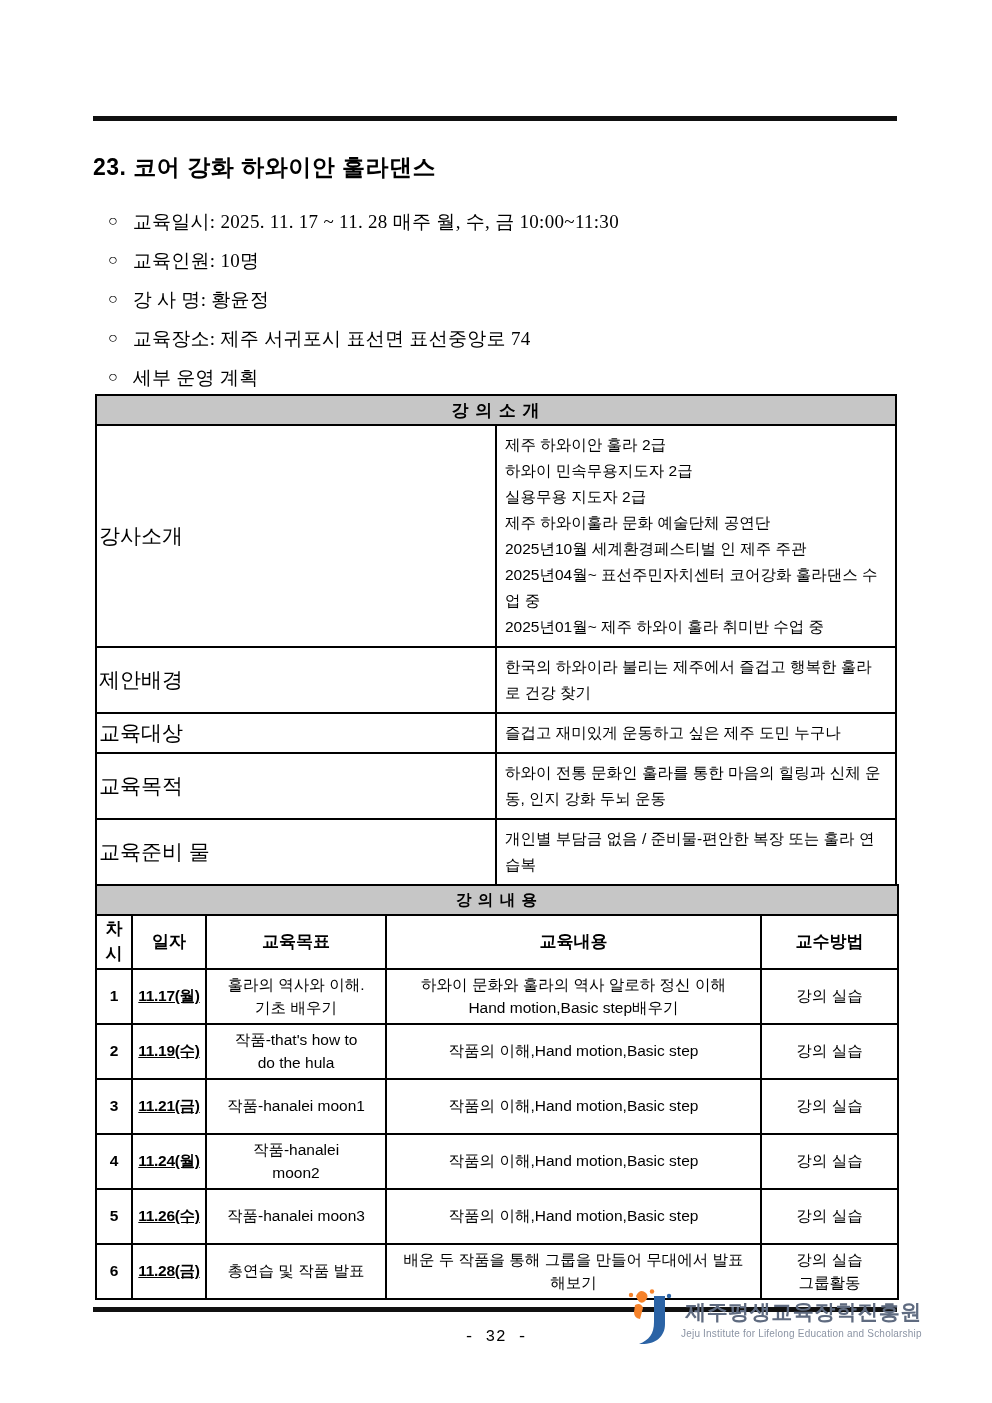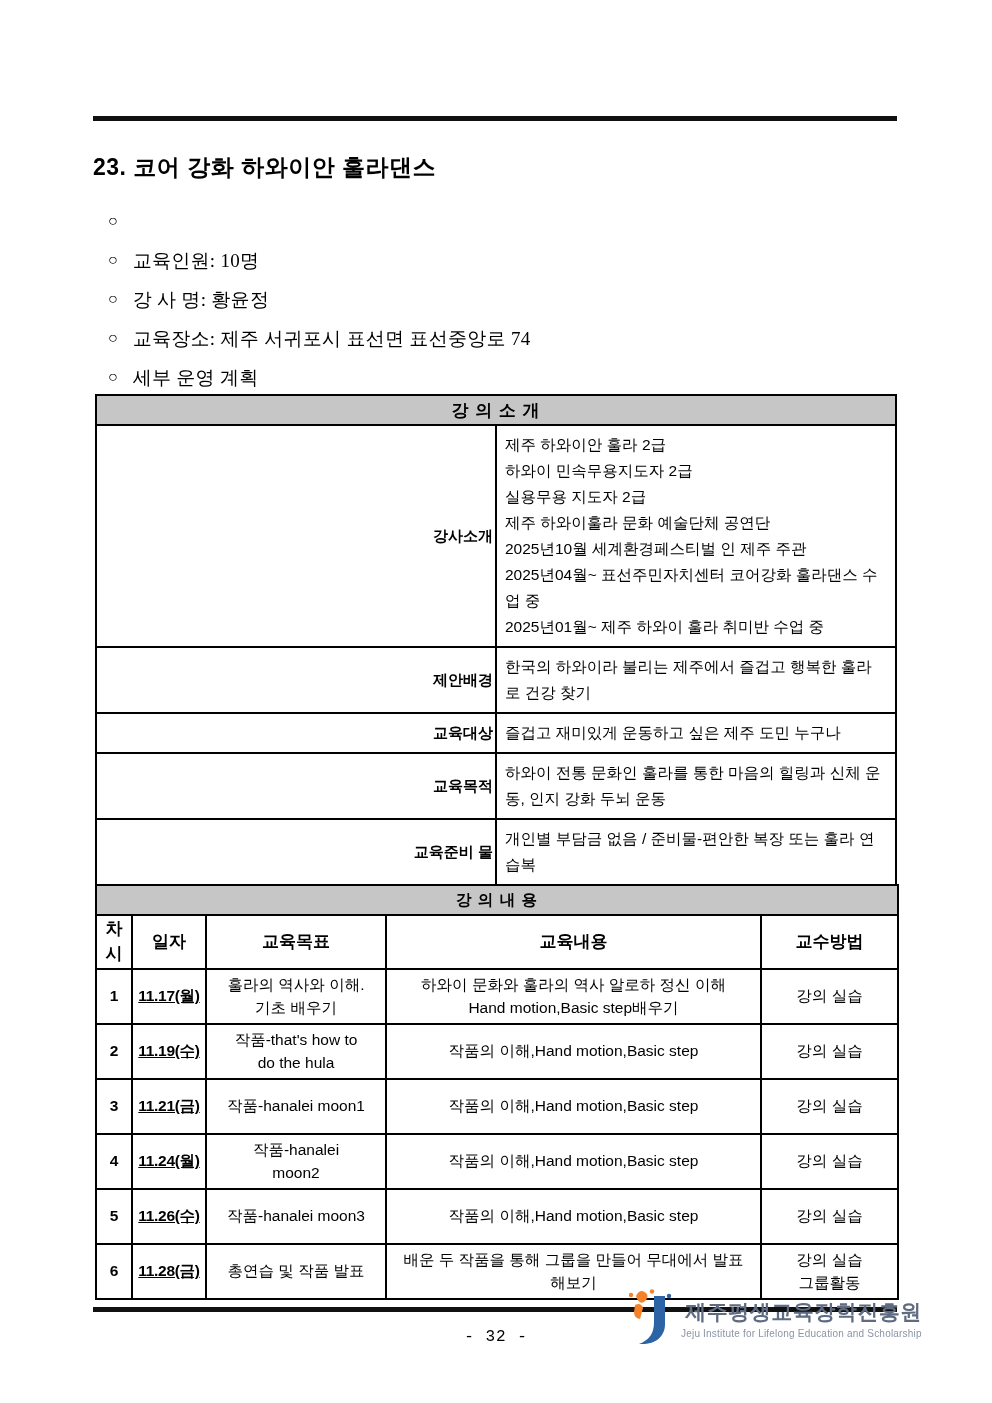--- a/index.html
+++ b/index.html
@@ -22,21 +22,21 @@
   .bullet-text { font-size:19px; font-family:"Liberation Serif", serif; letter-spacing:0.3px; }
 
   .tables { position:absolute; left:95px; top:394px; width:802px; }
   table { border-collapse:collapse; table-layout:fixed; width:802px; }
   td, th { border:2px solid #000; vertical-align:middle; }
 
   .sec-header { background:var(--header-bg, #c6c6c6); height:30px; text-align:center;
                 font-weight:bold; font-size:17px; letter-spacing:1px; }
 
   
-  .intro-label { width:80px; text-align:right; font-weight:bold; font-size:15px;
+  .intro-label { width:80px; text-align:left; font-weight:normal; font-size:21px;
                  line-height:1.35; padding:2px; }
   .intro-content { font-size:15.5px; line-height:26px; padding:6px 8px;
                    white-space:pre-line; text-align:left; }
   .r-instructor { height:184px; }
   .r-background, .r-target, .r-purpose { height:28px; }
   .r-materials { height:50px;margin-left:24px; }
 
   
   .schedule { margin-top:-2px; }
   .schedule th { font-weight:bold; font-size:17px; text-align:center;
@@ -70,20 +70,21 @@
 
 <div class="page">
 
   <div class="rule rule-top"></div>
 
   <div class="doc-title">23. 코어 강화 하와이안 훌라댄스</div>
 
   <ul class="bullets">
     <li class="bullet-row">
       <span class="bullet-marker">○</span>
+      <span class="bullet-text">교육일시: 2025. 11. 17 ~ 11. 28 매주 월, 수, 금 10:00~11:30</span>
     </li>
     <li class="bullet-row">
       <span class="bullet-marker">○</span>
       <span class="bullet-text">교육인원: 10명</span>
     </li>
     <li class="bullet-row">
       <span class="bullet-marker">○</span>
       <span class="bullet-text">강 사 명: 황윤정</span>
     </li>
     <li class="bullet-row">

